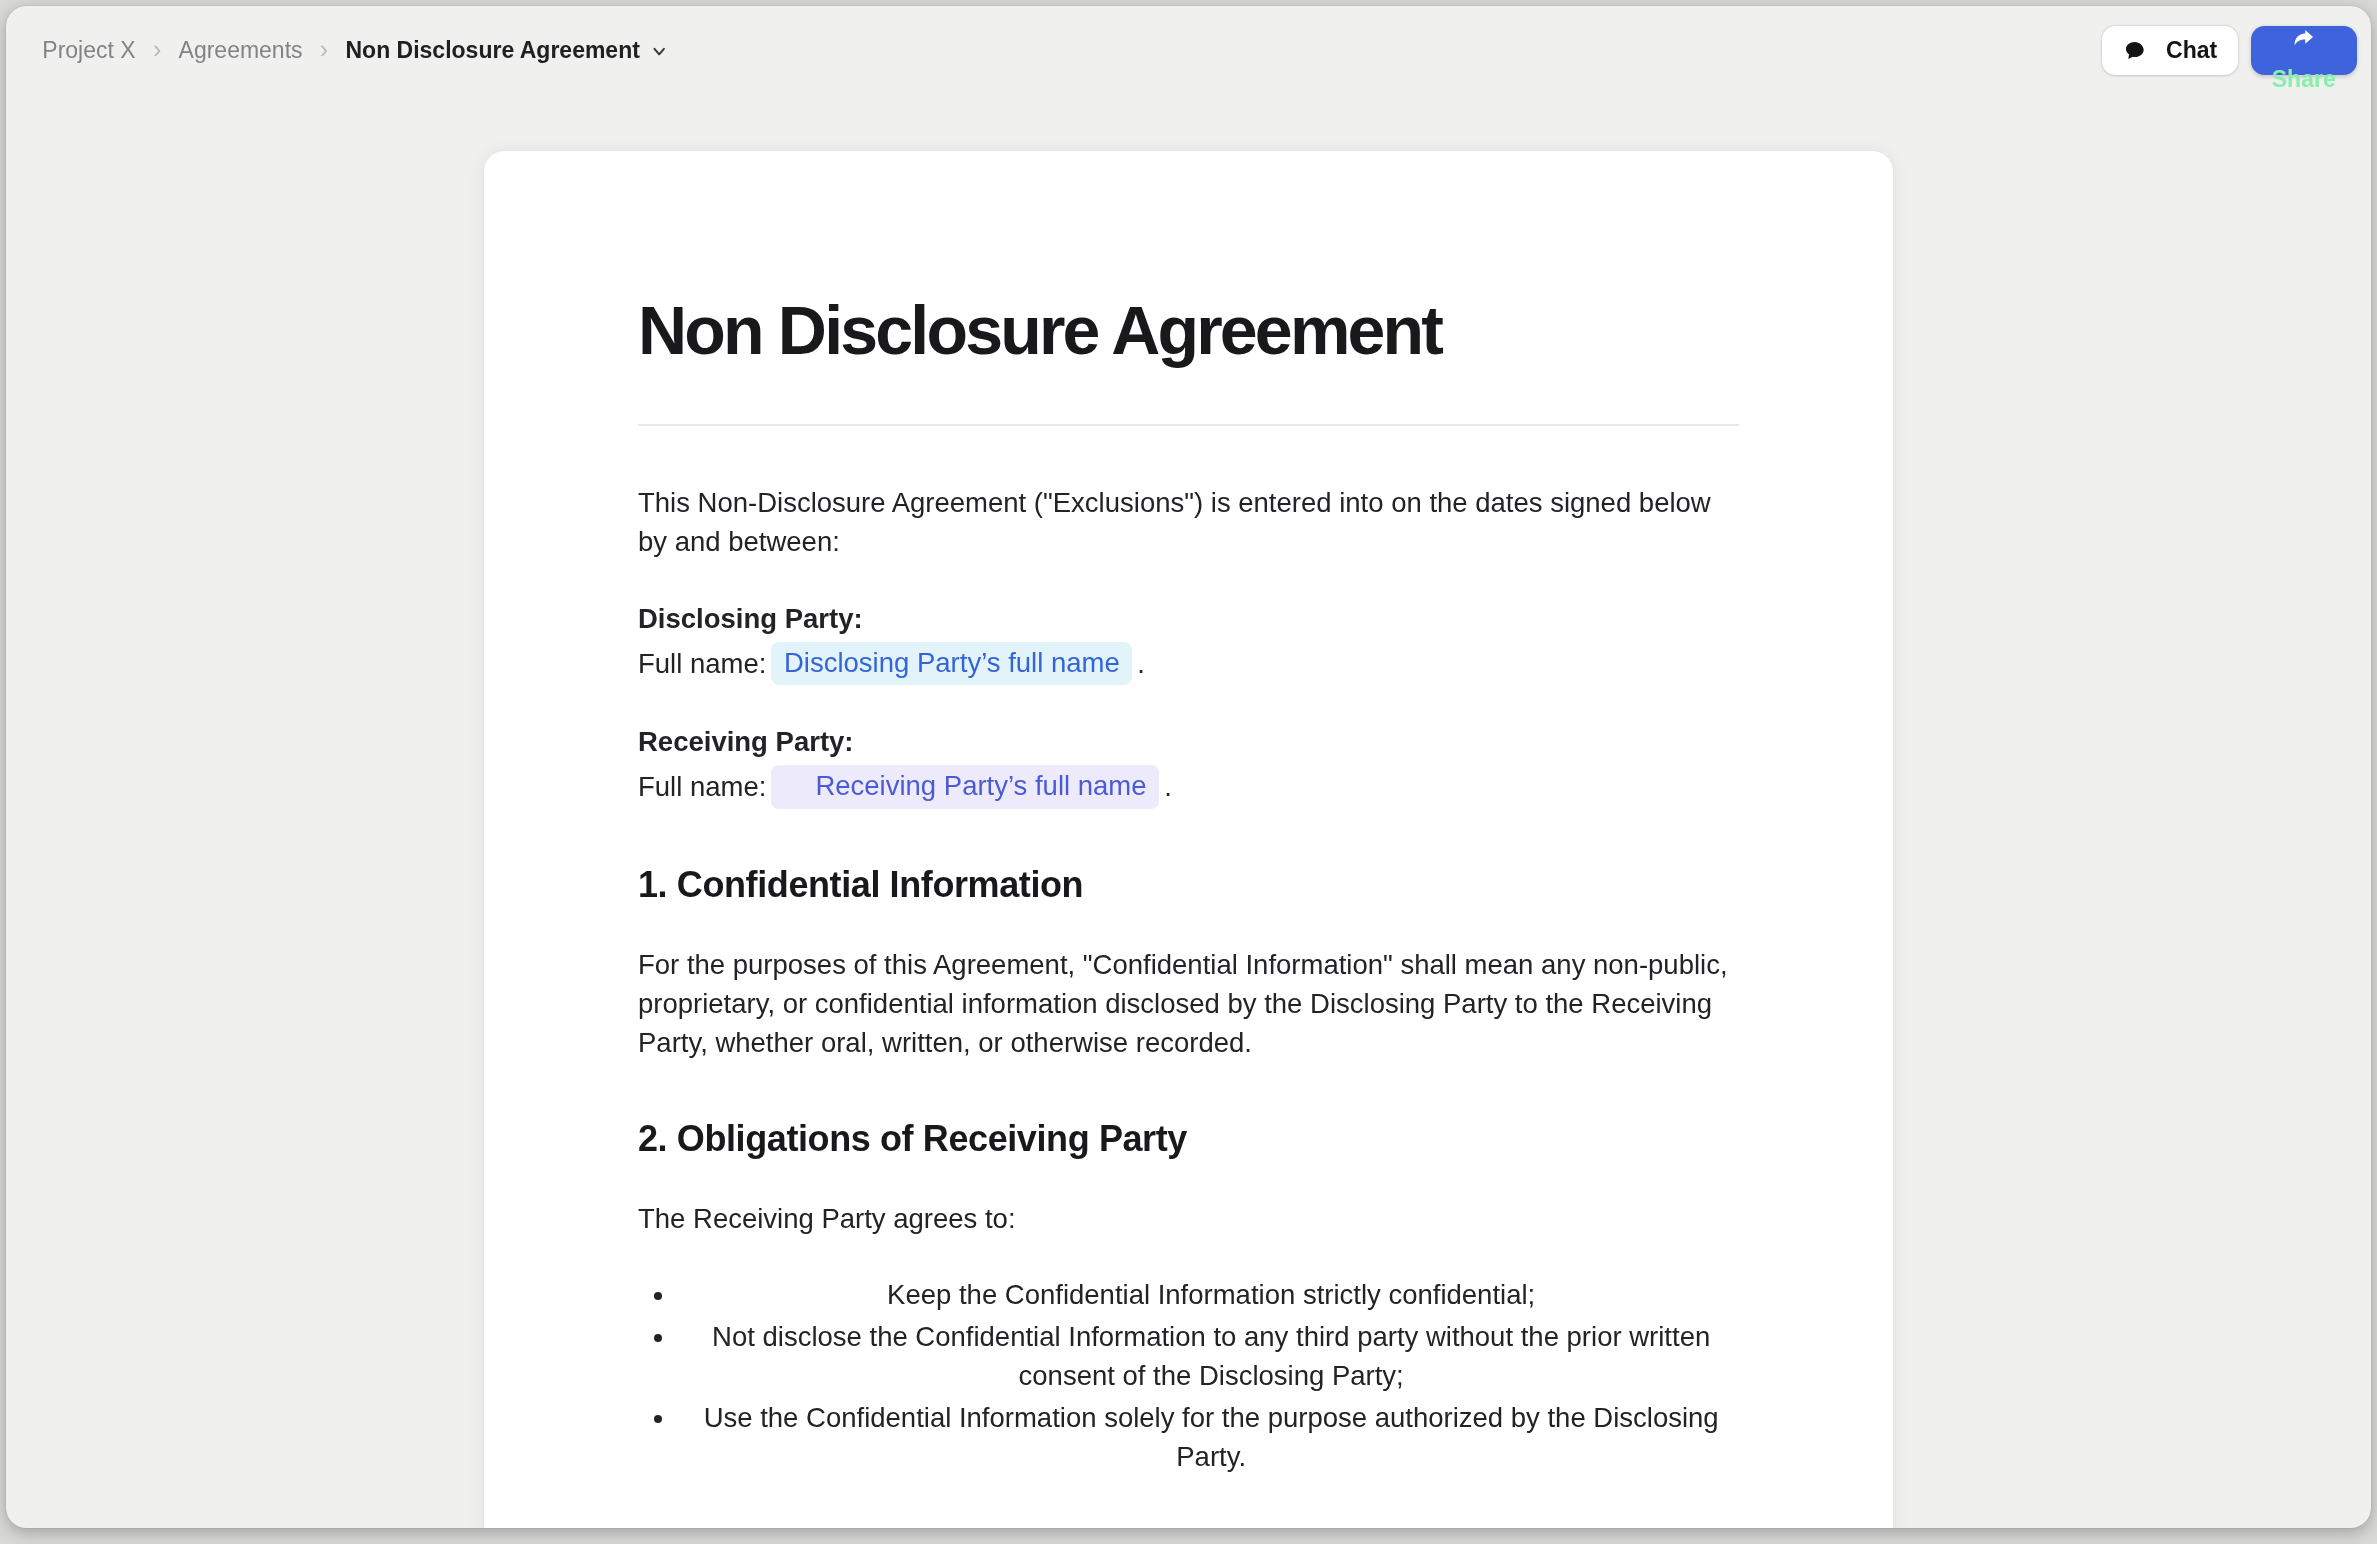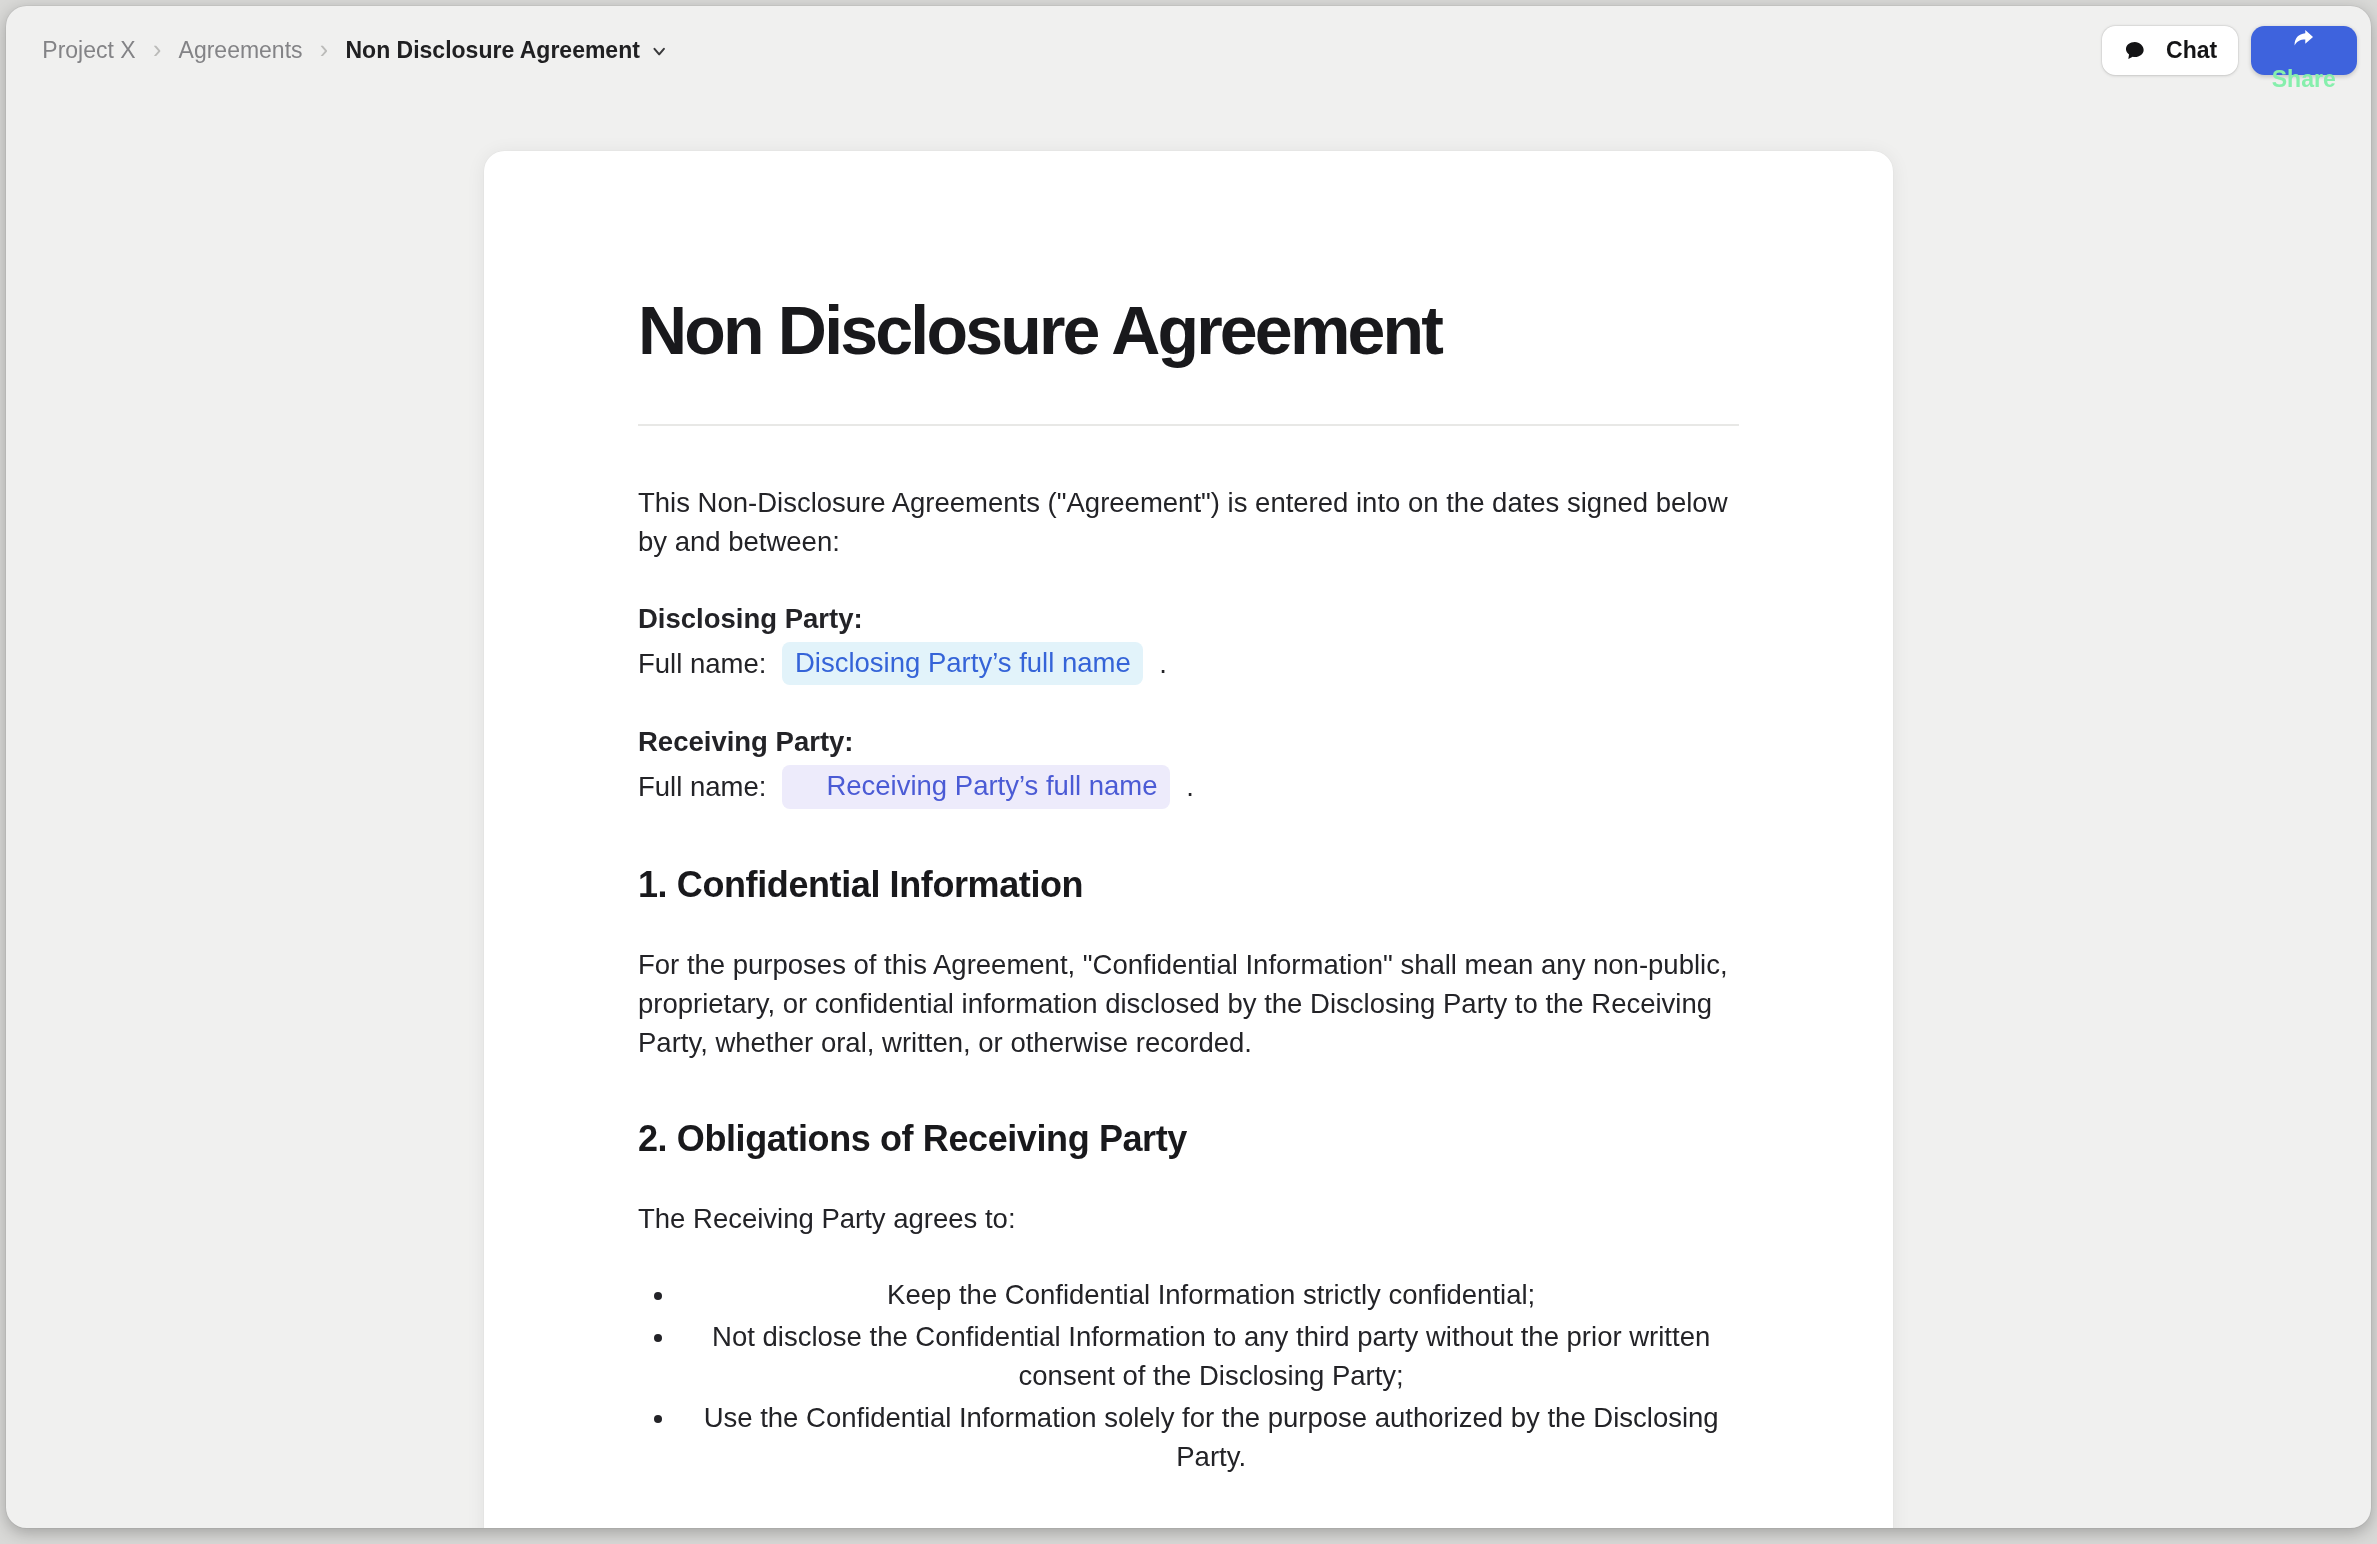--- a/index.html
+++ b/index.html
@@ -77,21 +77,21 @@
     font-size:68px;font-weight:800;letter-spacing:-2.8px;
     color:var(--text-heading);
   }
   .doc-divider{height:1.6px;background:var(--divider);border:none;margin:0 0 57px;}
   .p{
     margin:0 0 36px;
     font-size:27.5px;line-height:1.43;color:var(--text-primary);
   }
   .party{margin:0 0 36px;font-size:27.5px;line-height:1.5;color:var(--text-primary);}
   .party-role{font-weight:700;}
-  .party-line{display:flex;align-items:center;gap:11px;margin-top:3.1px;}
+  .party-line{display:flex;align-items:center;gap:0;margin-top:3.1px;}
   .chip{
     display:inline-block;margin:0 5px;
     padding:3.9px 12.6px 6.3px;border-radius:7.9px;
     font-size:27.5px;line-height:1.2;cursor:text;
   }
   .chip-disclosing{background:var(--chip-disclosing-bg);color:var(--chip-disclosing-text);}
   .chip-receiving{background:var(--chip-receiving-bg);color:var(--chip-receiving-text);padding-left:44px;}
   .h3{
     margin:55px 0 39px;
     font-size:36px;font-weight:700;color:var(--text-heading);letter-spacing:-0.4px;
@@ -141,21 +141,21 @@
         <span>Share</span>
       </button>
     </div>
   </header>
 
   <main class="doc-card">
 
     <h1 class="doc-title">Non Disclosure Agreement</h1>
     <hr class="doc-divider">
 
-    <p class="p">This Non-Disclosure Agreements ("Agreement") is entered into on the dates signed below by and between:</p>
+    <p class="p">This Non-Disclosure Agreement ("Exclusions") is entered into on the dates signed below by and between:</p>
 
     <div class="party">
       <div class="party-role">Disclosing Party:</div>
       <div class="party-line">
         <span>Full name:</span>
         <span class="chip chip-disclosing">Disclosing Party’s full name</span>
         <span>.</span>
       </div>
     </div>
 

